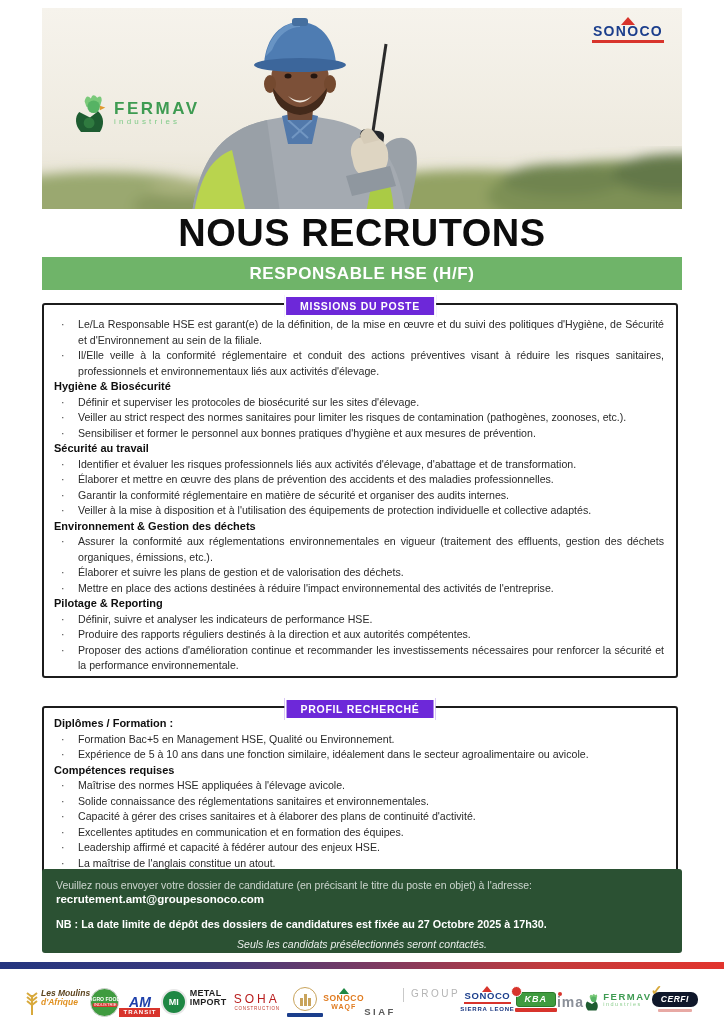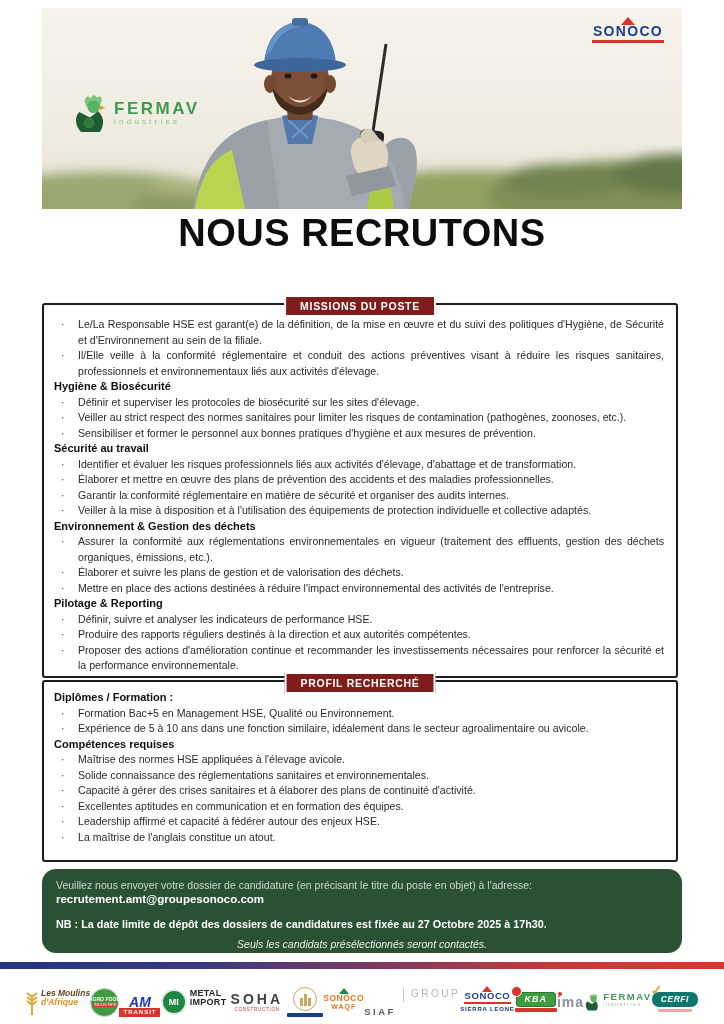--- a/index.html
+++ b/index.html
@@ -21,32 +21,32 @@
   .main-title{position:absolute;left:0;top:211px;width:724px;text-align:center;
       font-size:38px;line-height:44px;font-weight:900;color:#0d0d0d;letter-spacing:0.5px;}
   .role-banner{position:absolute;left:42px;top:257px;width:640px;height:33px;background:#6fb469;
       display:flex;align-items:center;justify-content:center;color:#ffffff;font-weight:800;
       font-size:17px;letter-spacing:0.6px;}
 
   
   .box{position:absolute;left:42px;width:636px;border:2px solid #1c1c1c;border-radius:3px;
        background:#ffffff;box-sizing:border-box;}
   .box.missions{top:303px;height:375px;padding:12px 10px 4px 8px;}
-  .box.profile{top:680px;height:182px;padding:8px 10px 0 8px;}
-  .badge{position:absolute;top:-10px;left:50%;transform:translateX(-50%);background:#7f1d1d;
+  .box.profile{top:706px;height:182px;padding:8px 10px 0 8px;}
+  .badge{position:absolute;top:-10px;left:50%;transform:translateX(-50%);background:#6d28d9;
        color:#ffffff;font-size:10.5px;font-weight:800;letter-spacing:0.7px;padding:3px 14px;
        white-space:nowrap;border:2px solid #ffffff;}
   .row{display:flex;font-size:10.6px;line-height:15.5px;}
   .row .dot{flex:none;width:26px;padding-left:9px;box-sizing:border-box;color:#3a3a3a;}
   .row .txt{flex:1;text-align:justify;padding-right:2px;}
   .row.h{font-weight:700;color:#0f0f0f;font-size:11px;padding-left:2px;}
 
   
   .apply-box{position:absolute;left:42px;top:869px;width:640px;height:84px;background:#2b5133;
-       border-radius:14px;box-sizing:border-box;padding:9px 14px;color:#fff;}
+       border-radius:3px;box-sizing:border-box;padding:9px 14px;color:#fff;}
   .apply-line1{font-size:10.5px;color:rgba(255,255,255,0.75);line-height:14px;}
   .apply-email{font-size:11.5px;font-weight:800;line-height:15px;}
   .apply-nb{font-size:10.8px;font-weight:800;margin-top:10px;line-height:14px;}
   .apply-note{font-size:10.5px;font-style:italic;text-align:center;margin-top:7px;color:rgba(255,255,255,0.9);}
 
   
   .grad-bar{position:absolute;left:0;top:962px;width:724px;height:7px;
        background:linear-gradient(90deg,#24357f 0%,#3a3a7e 28%,#7c3a62 52%,#c23a3c 76%,#e2342d 100%);}
   .logo-strip{position:absolute;left:0;top:980px;width:724px;height:44px;display:flex;
        align-items:center;justify-content:space-between;padding:0 26px;box-sizing:border-box;}
@@ -56,21 +56,21 @@
   .moulins-t2{font-size:8.5px;font-weight:700;font-style:italic;color:#e0901f;}
   .agro-circle{width:27px;height:27px;border-radius:50%;background:#3f9b3f;border:1px solid #d5d5d5;
        display:flex;flex-direction:column;align-items:center;justify-content:center;}
   .agro-label{font-size:6px;font-weight:800;color:#fff;white-space:nowrap;transform:scale(.85);}
   .agro-sub{font-size:6px;color:#fff;background:#d8342c;border-radius:4px;padding:0 2px;transform:scale(.7);}
   .am-label{font-size:14px;font-weight:900;font-style:italic;color:#1d3faa;line-height:12px;margin-top:9px;}
   .am-sub{font-size:6px;font-weight:700;color:#fff;background:#d8342c;padding:1px 4px;letter-spacing:1px;}
   .mi-circle{width:22px;height:22px;border-radius:50%;background:#1e8743;color:#fff;font-size:9px;
        font-weight:800;display:flex;align-items:center;justify-content:center;border:2px solid #e7e7e7;}
   .mi-text{font-size:9px;font-weight:800;color:#1f1f1f;letter-spacing:0.3px;}
-  .soha-label{font-size:14px;font-weight:700;letter-spacing:3px;color:#404040;}
+  .soha-label{font-size:12px;font-weight:400;letter-spacing:3px;color:#b91c1c;}
   .soha-sub{font-size:6px;color:#c0392b;letter-spacing:1px;transform:scale(.75);}
   .gold-circle{width:24px;height:24px;border-radius:50%;border:1.5px solid #c9a45c;
        display:flex;align-items:flex-end;justify-content:center;gap:1px;padding-bottom:4px;box-sizing:border-box;}
   .gold-circle i{display:block;width:3px;background:#c9a45c;}
   .navy-strip{width:36px;height:4px;background:#1b3e8c;margin-top:2px;border-radius:1px;}
   .waqf-top{position:relative;font-size:8.5px;font-weight:800;color:#e07b1f;letter-spacing:0.5px;}
   .waqf-tri{position:absolute;top:-6px;left:50%;margin-left:-5px;width:0;height:0;
        border-left:5px solid transparent;border-right:5px solid transparent;border-bottom:6px solid #1e8743;}
   .waqf-sub{font-size:7px;font-weight:700;color:#e07b1f;letter-spacing:1px;}
   .siaf-a{font-size:9.5px;font-weight:700;color:#5a5a5a;letter-spacing:2.5px;margin-top:18px;}
@@ -81,21 +81,21 @@
   .sl-sub{font-size:6px;font-weight:700;color:#17347f;letter-spacing:0.8px;margin-top:2px;}
   .kba-wrap{position:relative;}
   .kba-badge{background:#3f9b3f;border:1px solid #2c7a2c;border-radius:3px;color:#fff;font-weight:800;
        font-style:italic;font-size:9px;padding:2px 8px;letter-spacing:1px;}
   .kba-swirl{position:absolute;top:-6px;left:-4px;width:9px;height:9px;border-radius:50%;
        background:#d8342c;border:1.5px solid #fff;}
   .kba-sub{height:4px;background:#d8342c;border-radius:1px;width:42px;margin:1px auto 0;}
   .ima-wrap{position:relative;font-size:14px;font-weight:700;color:#8a8f98;letter-spacing:1px;}
   .ima-dot{position:absolute;top:-2px;left:1px;width:4px;height:4px;border-radius:50%;background:#d8342c;}
   .cerfi-wrap{position:relative;}
-  .cerfi-badge{background:#0f766e;border-radius:7px;color:#fff;font-weight:800;font-style:italic;
+  .cerfi-badge{background:#0f172a;border-radius:7px;color:#fff;font-weight:800;font-style:italic;
        font-size:8.5px;padding:3px 9px;letter-spacing:0.5px;text-align:center;}
   .cerfi-check{position:absolute;top:-9px;left:-1px;color:#d8a93c;font-size:14px;font-weight:900;}
   .cerfi-sub{height:3px;background:#e8a9a4;border-radius:1px;width:34px;margin:2px auto 0;}
 </style>
 </head>
 <body>
 
 <div class="page">
 
   <div class="photo">
@@ -167,20 +167,21 @@
       </div>
     </div>
 
     <div class="sonoco sonoco-header">
       <span class="tri"></span>
       <span>SONOCO</span>
     </div>
   </div>
 
   <div class="main-title">NOUS RECRUTONS</div>
+  <div class="role-banner">RESPONSABLE HSE (H/F)</div>
 
   <div class="box missions">
     <div class="badge">MISSIONS DU POSTE</div>
     <div id="missions-list">
         <div class="row">
           <span class="dot">·</span>
           <span class="txt">Le/La Responsable HSE est garant(e) de la définition, de la mise en œuvre et du suivi des politiques d'Hygiène, de Sécurité et d'Environnement au sein de la filiale.</span>
         </div>
         <div class="row">
           <span class="dot">·</span>

